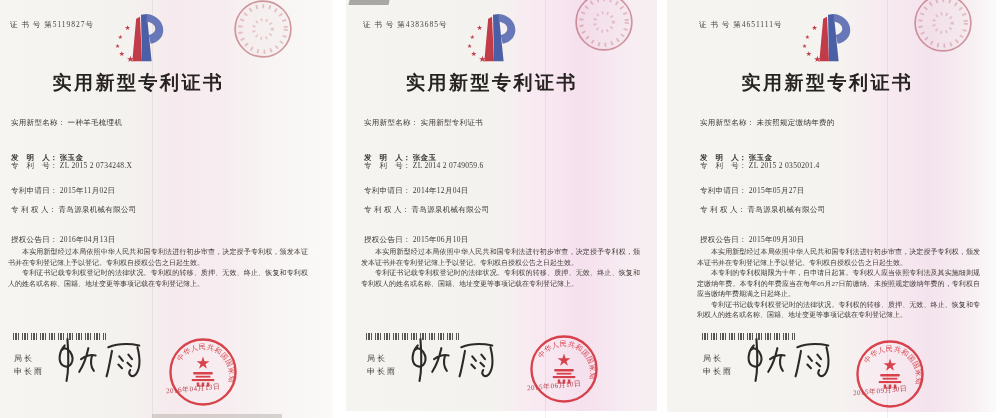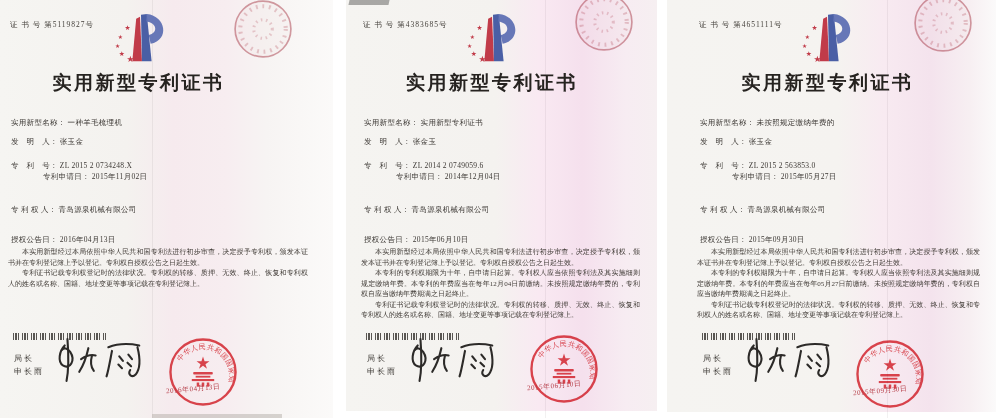--- a/index.html
+++ b/index.html
@@ -27,21 +27,21 @@
   .c2 .logo{--lx:19px;} .c3 .logo{--lx:20px;}
   .stamp{position:absolute;width:62px;height:62px;mix-blend-mode:multiply;}
   .c1 .stamp{left:232px;top:-2px;} .c2 .stamp{left:240px;top:-9px;} .c3 .stamp{left:245px;top:-8px;}
 
   .title{position:absolute;top:70px;left:0;width:100%;margin:0;text-align:center;
          font-family:"Liberation Sans","DejaVu Sans",sans-serif;
          font-size:19px;font-weight:bold;letter-spacing:2.5px;color:#262320;}
   .c1 .title{transform:translateX(-28px);} .c2 .title{transform:translateX(-8px);} .c3 .title{transform:translateX(-6px);}
 
   .field{position:absolute;left:calc(11px + var(--ox));font-size:7.5px;color:#3c3834;letter-spacing:.3px;white-space:nowrap;}
-  .f0{top:110px;margin-top:8px;} .f1{top:137px;} .f2{top:161px;} .f3{top:172px;margin-left:32px;} .f4{top:205px;} .f5{top:235px;}
+  .f0{top:110px;margin-top:8px;} .f1{top:153px;font-weight:bold;} .f2{top:161px;} .f3{top:186px;} .f4{top:205px;} .f5{top:235px;}
   .field .val{margin-left:2px;}
 
   .body-text{position:absolute;top:247px;left:calc(8px + var(--ox));width:300px;}
   .c2 .body-text{width:279px;} .c3 .body-text{width:283px;}
   .body-text p{margin:0;font-size:7px;line-height:10.5px;text-align:justify;text-indent:2em;color:#403b36;}
 
   .barcode{position:absolute;top:333px;left:calc(13px + var(--ox));width:93px;height:7px;opacity:.85;
            background:repeating-linear-gradient(90deg,#3d3a36 0 1px,transparent 1px 2px,#3d3a36 2px 4px,transparent 4px 5px,#3d3a36 5px 6px,transparent 6px 9px);}
 
   .director{position:absolute;top:352px;left:calc(14px + var(--ox));font-size:8px;line-height:13px;color:#3c3834;letter-spacing:2px;}
@@ -162,21 +162,20 @@
 
     <div class="field f0"><span class="lbl">实用新型名称：</span><span class="val">实用新型专利证书</span></div>
     <div class="field f1"><span class="lbl">发　明　人：</span><span class="val">张金玉</span></div>
     <div class="field f2"><span class="lbl">专　利　号：</span><span class="val">ZL 2014 2 0749059.6</span></div>
     <div class="field f3"><span class="lbl">专利申请日：</span><span class="val">2014年12月04日</span></div>
     <div class="field f4"><span class="lbl">专 利 权 人：</span><span class="val">青岛源泉机械有限公司</span></div>
     <div class="field f5"><span class="lbl">授权公告日：</span><span class="val">2015年06月10日</span></div>
 
     <div class="body-text">
       <p>本实用新型经过本局依照中华人民共和国专利法进行初步审查，决定授予专利权，颁发本证书并在专利登记簿上予以登记。专利权自授权公告之日起生效。</p>
-      <p>本专利的专利权期限为十年，自申请日起算。专利权人应当依照专利法及其实施细则规定缴纳年费。本专利的年费应当在每年12月04日前缴纳。未按照规定缴纳年费的，专利权自应当缴纳年费期满之日起终止。</p>
       <p>专利证书记载专利权登记时的法律状况。专利权的转移、质押、无效、终止、恢复和专利权人的姓名或名称、国籍、地址变更等事项记载在专利登记簿上。</p>
     </div>
 
     <div class="barcode"></div>
 
     <div class="director">
       <div>局长</div>
       <div>申长雨</div>
     </div>
 
@@ -229,21 +228,21 @@
         <circle cx="30" cy="30" r="27" fill="rgba(225,170,180,0.05)" stroke="#cf8e96" stroke-width="1.6" opacity=".85"></circle>
         <circle cx="30" cy="30" r="22" fill="none" stroke="#d79aa2" stroke-width="4" stroke-dasharray="1.8 4.6" opacity=".5"></circle>
         <circle cx="30" cy="30" r="9" fill="none" stroke="#d79aa2" stroke-width="3" stroke-dasharray="1.5 3.5" opacity=".45"></circle>
       </svg>
     </div>
 
     <h1 class="title">实用新型专利证书</h1>
 
     <div class="field f0"><span class="lbl">实用新型名称：</span><span class="val">未按照规定缴纳年费的</span></div>
     <div class="field f1"><span class="lbl">发　明　人：</span><span class="val">张玉金</span></div>
-    <div class="field f2"><span class="lbl">专　利　号：</span><span class="val">ZL 2015 2 563853.0</span></div>
+    <div class="field f2"><span class="lbl">专　利　号：</span><span class="val">ZL 2015 2 0350201.4</span></div>
     <div class="field f3"><span class="lbl">专利申请日：</span><span class="val">2015年05月27日</span></div>
     <div class="field f4"><span class="lbl">专 利 权 人：</span><span class="val">青岛源泉机械有限公司</span></div>
     <div class="field f5"><span class="lbl">授权公告日：</span><span class="val">2015年09月30日</span></div>
 
     <div class="body-text">
       <p>本实用新型经过本局依照中华人民共和国专利法进行初步审查，决定授予专利权，颁发本证书并在专利登记簿上予以登记。专利权自授权公告之日起生效。</p>
       <p>本专利的专利权期限为十年，自申请日起算。专利权人应当依照专利法及其实施细则规定缴纳年费。本专利的年费应当在每年05月27日前缴纳。未按照规定缴纳年费的，专利权自应当缴纳年费期满之日起终止。</p>
       <p>专利证书记载专利权登记时的法律状况。专利权的转移、质押、无效、终止、恢复和专利权人的姓名或名称、国籍、地址变更等事项记载在专利登记簿上。</p>
     </div>
 

